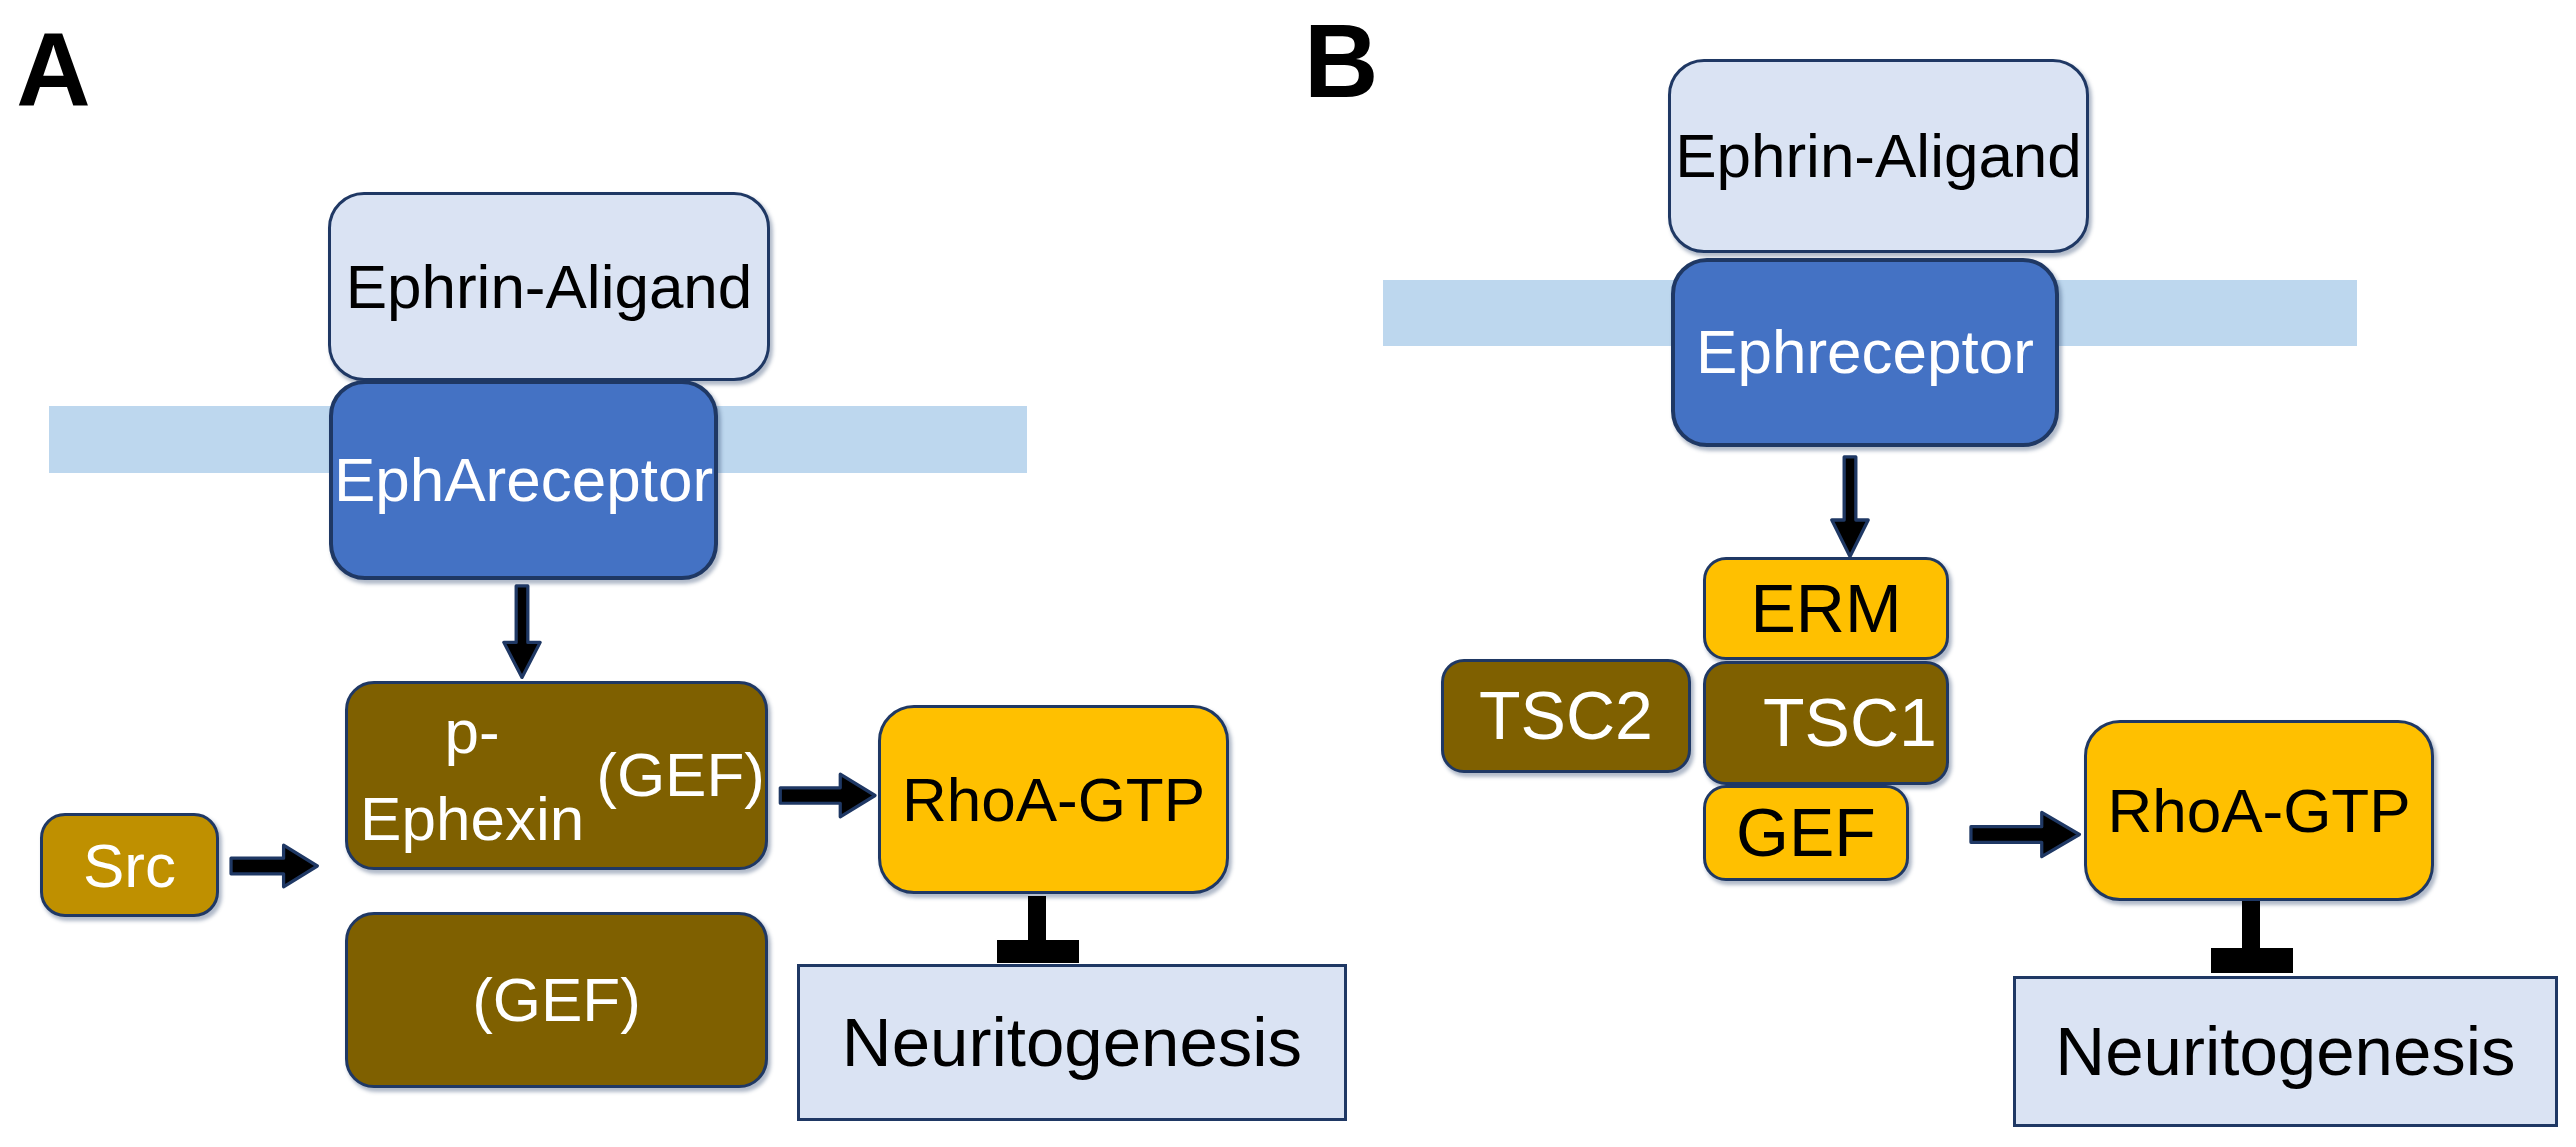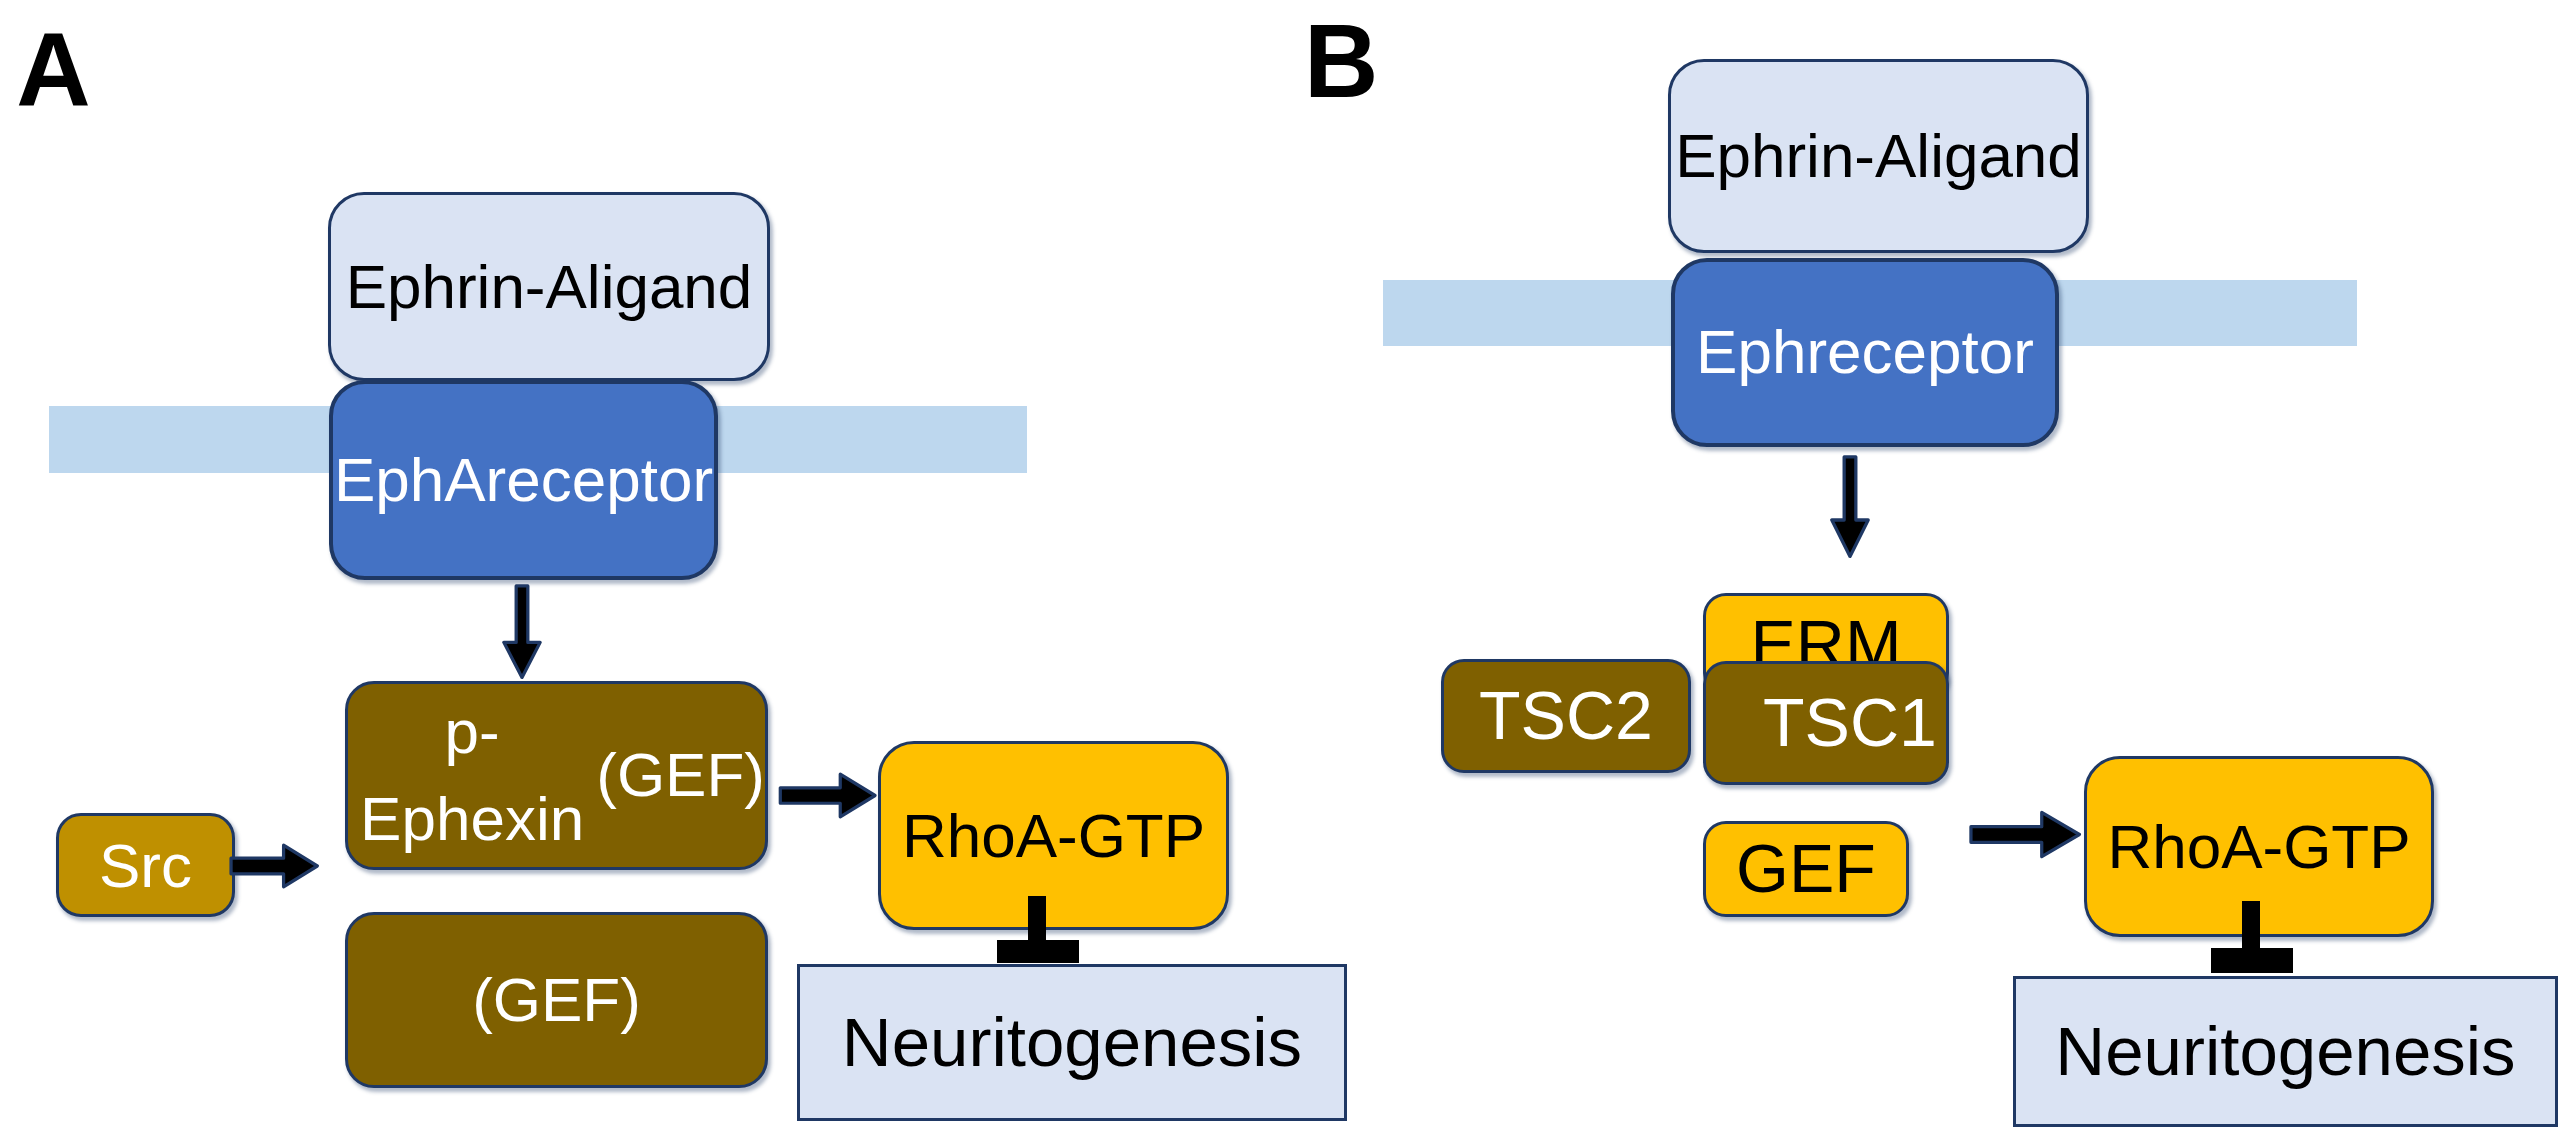--- a/index.html
+++ b/index.html
@@ -75,21 +75,20 @@
   .gold{
     background:var(--kinase-fill);
     color:var(--text-light);
     border-radius:25px;
   }
   .amber{
     background:var(--active-fill);
     color:var(--text-dark);
     border-radius:36px;
     line-height:1.35;
-    margin-top:36px;
   }
   .small-node{
     border-radius:23px;
     border-width:3.3px;
     font-size:68px;
   }
   .outcome{
     background:var(--ligand-fill);
     border:3.3px solid var(--border-navy);
     border-radius:0;
@@ -130,21 +129,21 @@
 
     <svg class="arrow" style="left:501px;top:584px;" width="42" height="96" viewBox="0 0 64 148">
       <path d="M23,3 H41 V90 H60 L32,144 L4,90 H23 Z"></path>
     </svg>
 
     <div class="node olive rounded" style="left:345px;top:681px;width:423px;height:189px;">
       <span class="ln">p-Ephexin</span>
       <span class="ln">(GEF)</span>
     </div>
 
-    <div class="node gold rounded" style="left:56px;top:813px;width:179px;height:104px;">
+    <div class="node gold rounded" style="left:40px;top:813px;width:179px;height:104px;">
       <span class="ln">Src</span>
     </div>
 
     <svg class="arrow" style="left:229px;top:842px;" width="91" height="48" viewBox="0 0 140 74">
       <path d="M3,25 H84 V5 L136,37 L84,69 V49 H3 Z"></path>
     </svg>
 
     <div class="node olive rounded" style="left:345px;top:912px;width:423px;height:176px;line-height:1.35;">
       <span class="ln">(GEF)</span>
     </div>

